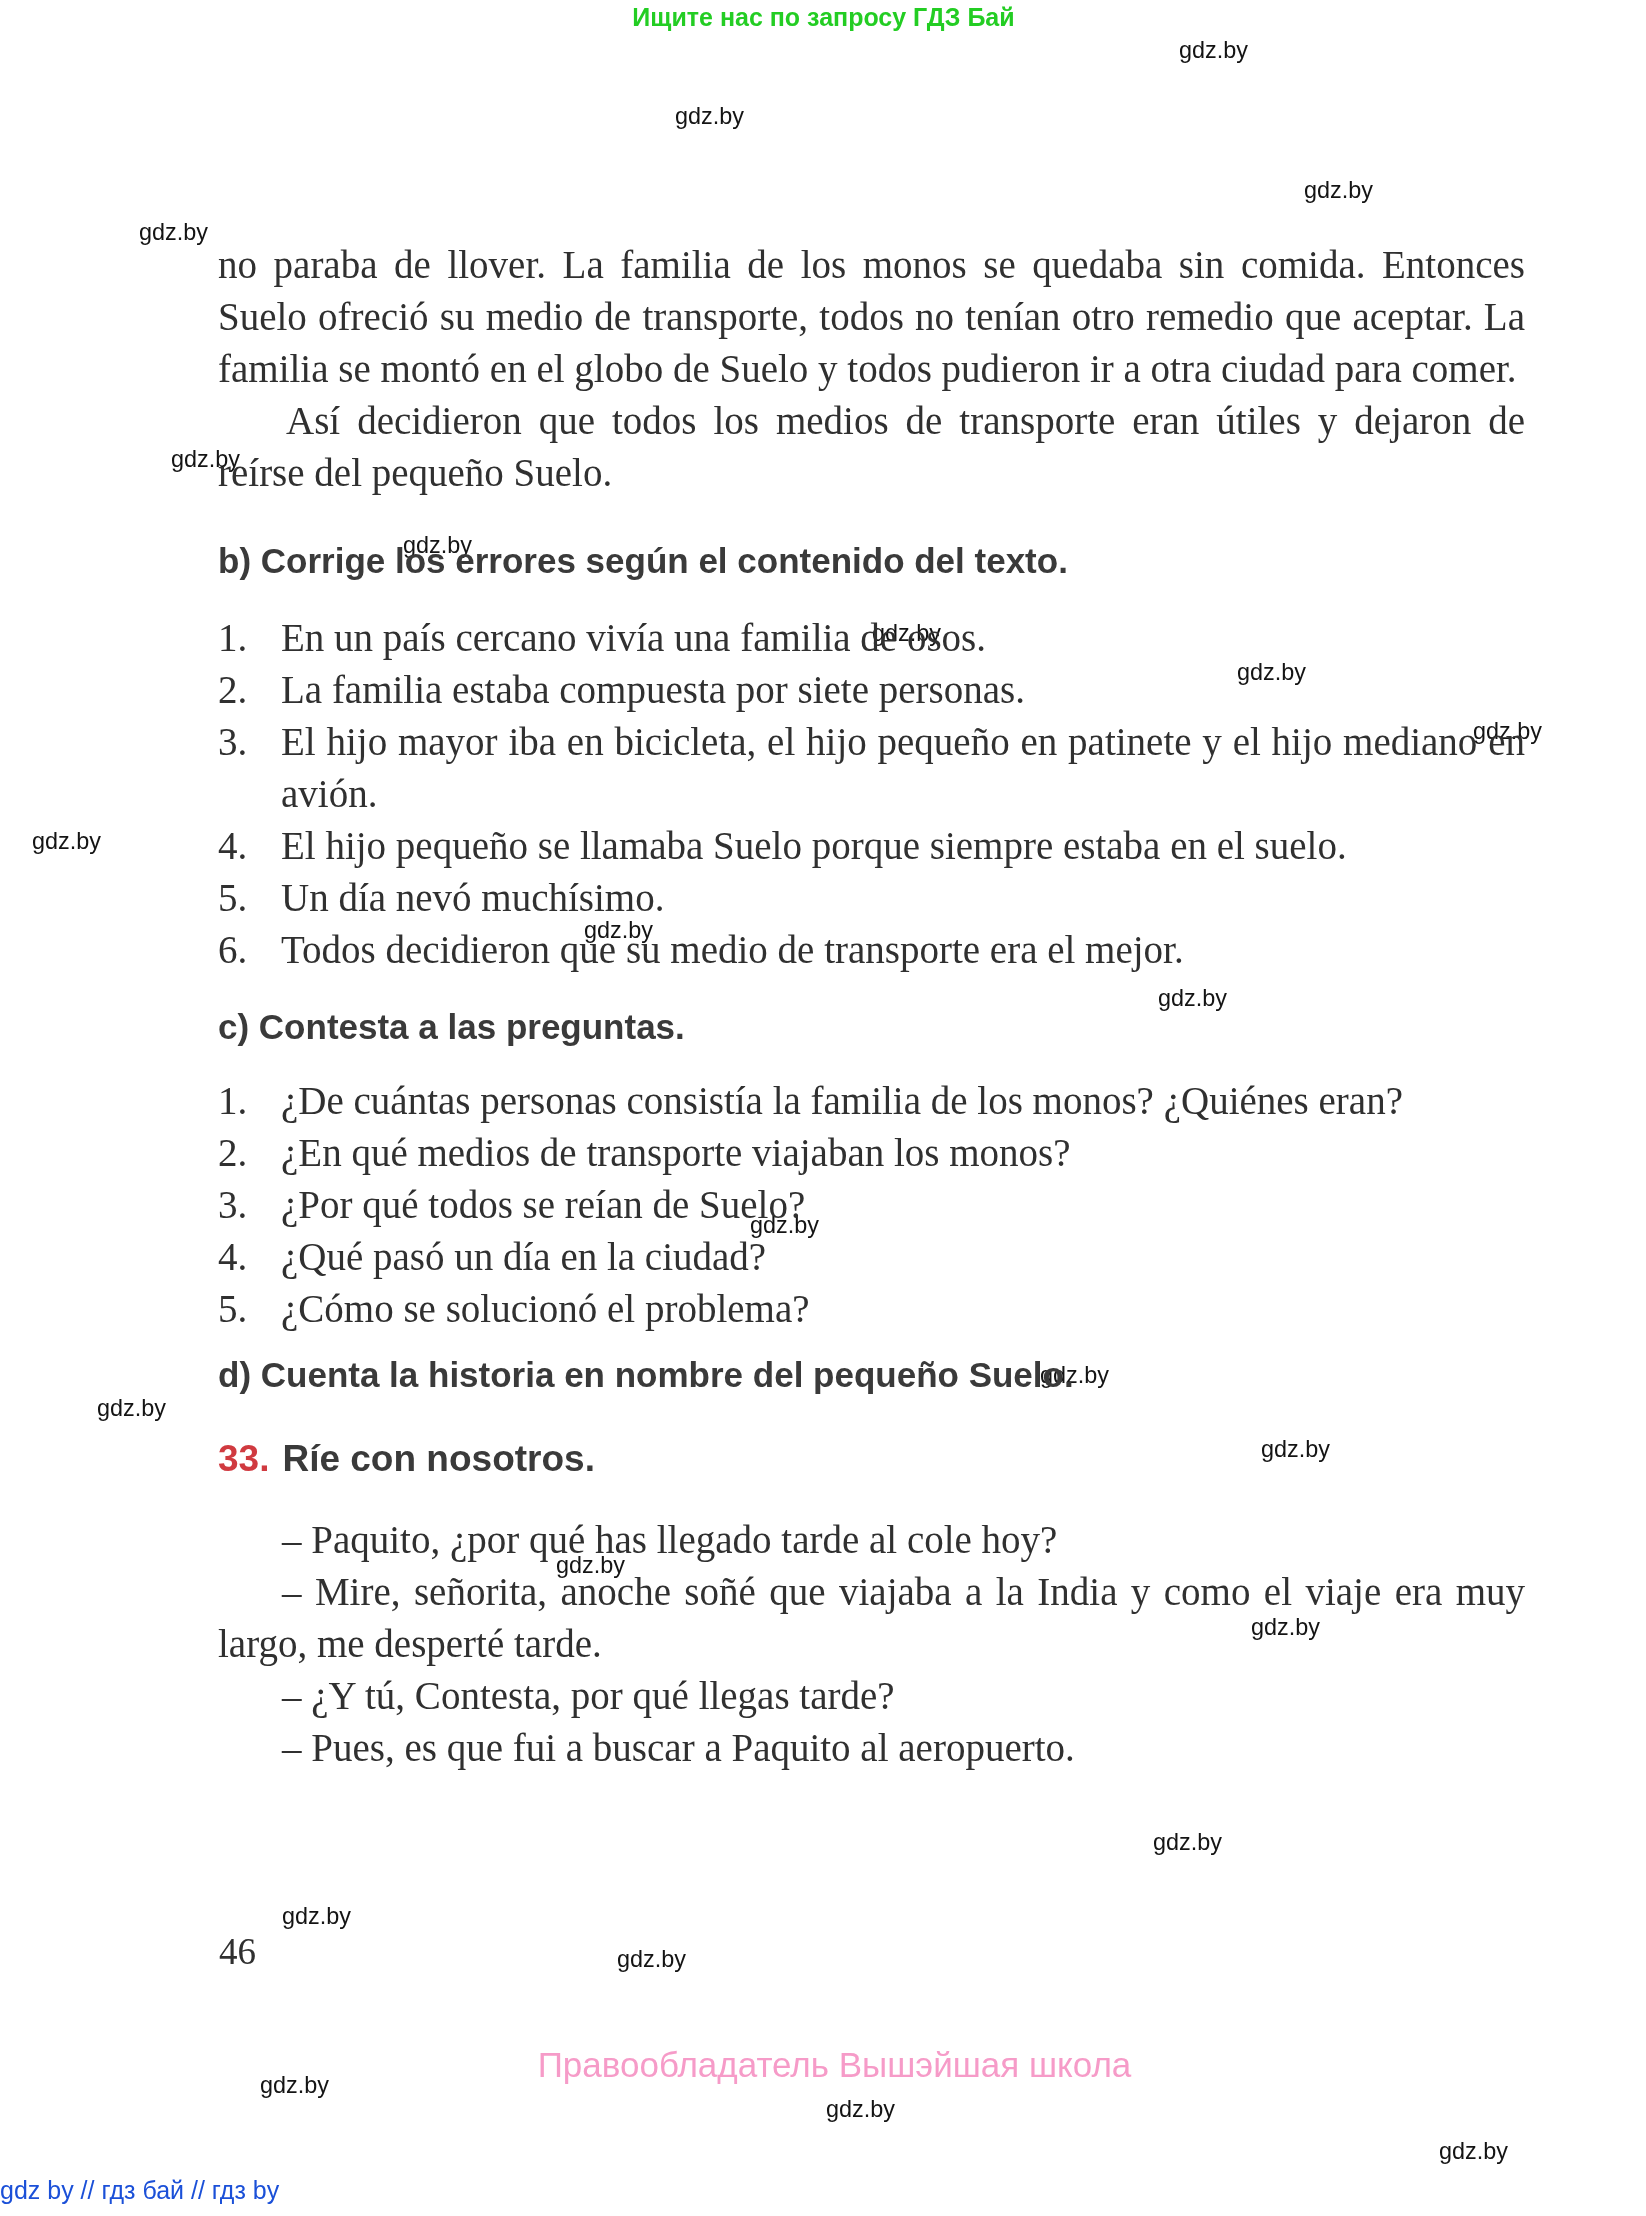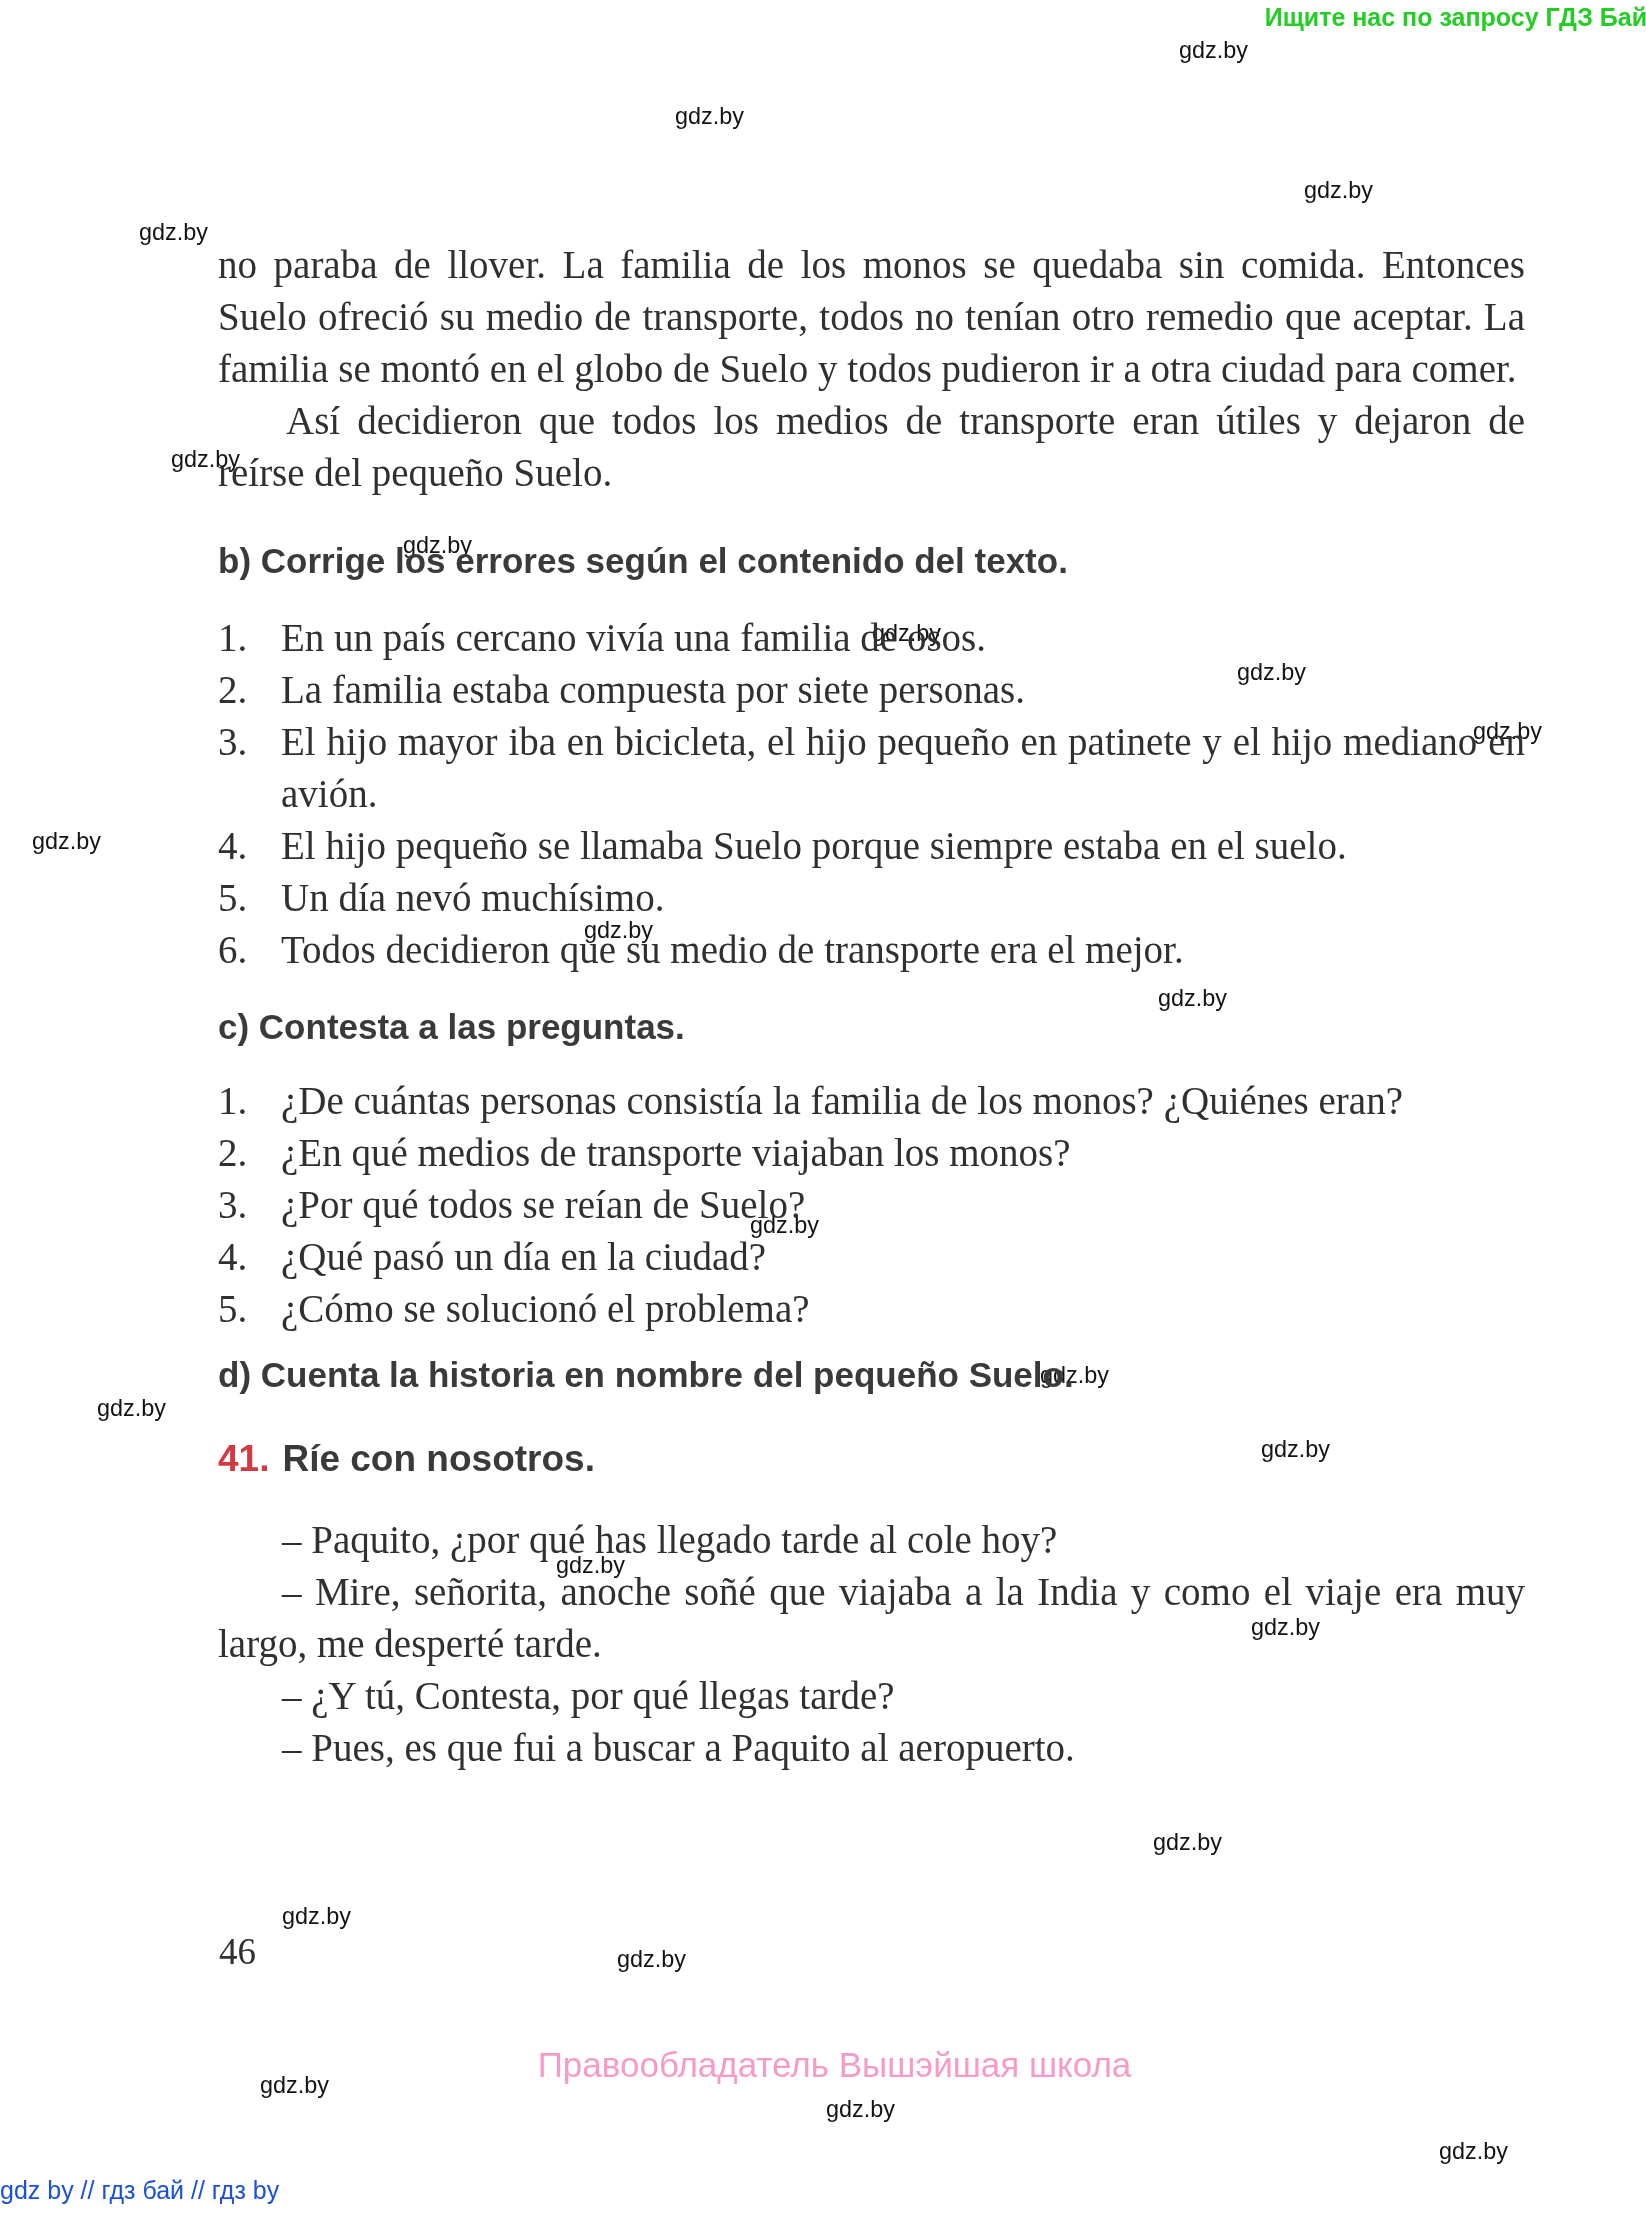--- a/index.html
+++ b/index.html
@@ -6,21 +6,21 @@
   .page{
     position:relative;
     width:1647px;height:2216px;
     background:#ffffff;
     font-family:"Liberation Serif","DejaVu Serif",serif;
     color:#303030;
     overflow:hidden;
   }
   .top-banner{
     position:absolute;top:3.2px;left:0;width:100%;
-    text-align:right;
+    text-align:center;
     font-family:"Liberation Sans","DejaVu Sans",sans-serif;
     font-size:25px;font-weight:bold;
     letter-spacing:0;
   }
   .watermark{
     position:absolute;
     font-family:"Liberation Sans","DejaVu Sans",sans-serif;
     font-size:23.4px;color:#141414;white-space:nowrap;line-height:1;
   }
   .content{
@@ -154,21 +154,21 @@
         </div>
         <div class="lrow">
           <span class="lnum">5.</span>
           <span class="lbody">¿Cómo se solucionó el problema?</span>
         </div>
       </div>
 
     <h3 class="heading heading-d">d) Cuenta la historia en nombre del pequeño Suelo.</h3>
 
     <div class="ex22">
-      <span class="exnum" style="color: rgb(208, 58, 64);">41.</span><span>Ríe con nosotros.</span>
+      <span class="exnum" style="color: rgb(208, 58, 64);">33.</span><span>Ríe con nosotros.</span>
     </div>
 
     <div id="dialogue" class="dialogue">
         <p class="dline">– Paquito, ¿por qué has llegado tarde al cole hoy?</p>
         <p class="dline">– Mire, señorita, anoche soñé que viajaba a la India y como el viaje era muy largo, me desperté tarde.</p>
         <p class="dline">– ¿Y tú, Contesta, por qué llegas tarde?</p>
         <p class="dline">– Pues, es que fui a buscar a Paquito al aeropuerto.</p>
       </div>
 
   </div>

